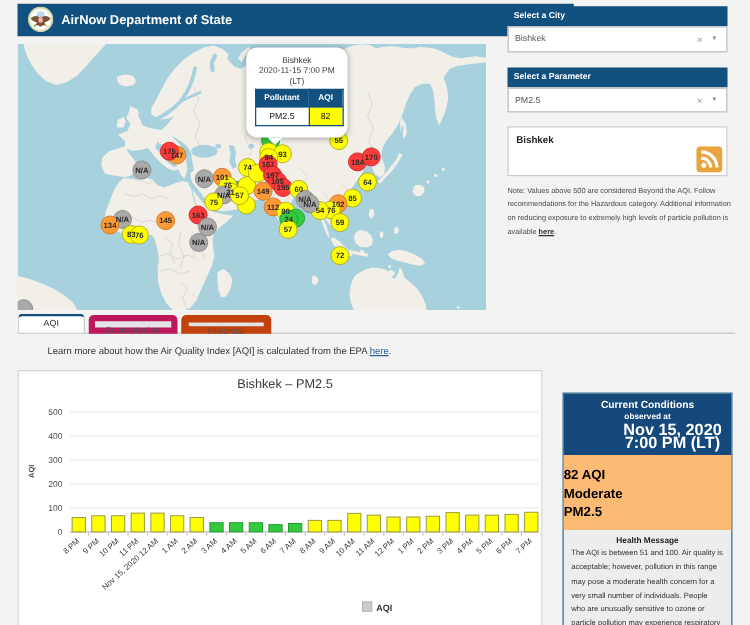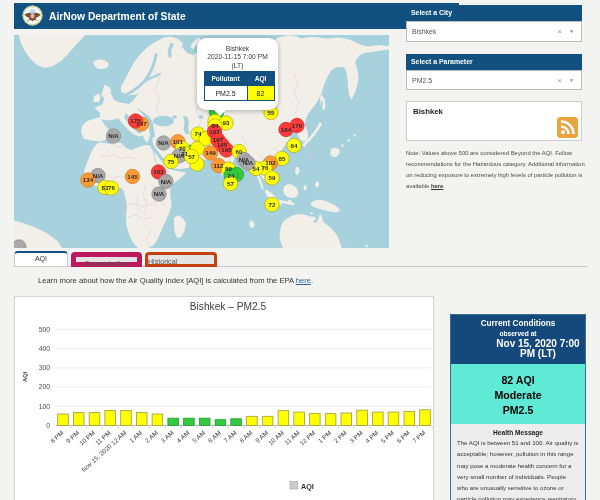--- a/index.html
+++ b/index.html
@@ -220,21 +220,21 @@
         <td style="background:#ffff00;border:1px solid #11507f;text-align:center;padding:3.5px 0;font-size:7px;color:#222;">82</td>
         </tr>
   </tbody>
     </table>
   <div style="position:absolute;left:17px;bottom:-6px;width:0;height:0;border-left:6.5px solid transparent;border-right:6.5px solid transparent;border-top:6px solid #fff;"></div>
 </div>
 
 <div class="abs" style="left:14px;top:251px;width:574px;height:15.5px;border-bottom:1px solid #c9c9c9;">
   <div class="abs" style="left:0;top:0;width:54px;height:15.5px;background:#fff;border:1px solid #c9c9c9;border-top:2.5px solid #11507f;border-radius:4px 4px 0 0;font-size:7.1px;color:#333;text-align:center;line-height:12px;">AQI</div>
   <div class="abs" style="left:56.5px;top:0.5px;width:71.5px;height:15px;background:#e4e4e4;border:5px solid #be185d;border-radius:4px 4px 0 0;font-size:7.1px;color:#555;text-align:center;line-height:14px;">Concentration</div>
-  <div class="abs" style="left:131px;top:0.5px;width:72px;height:15px;background:#e4e4e4;border:3px solid #c2410c;border-radius:4px 4px 0 0;font-size:7.1px;color:#555;text-align:left;line-height:14px;">Historical</div>
+  <div class="abs" style="left:131px;top:0.5px;width:72px;height:15px;background:#e4e4e4;border:6px solid #c2410c;border-radius:4px 4px 0 0;font-size:7.1px;color:#555;text-align:center;line-height:14px;">Historical</div>
 </div>
 
 <div class="abs" style="left:14px;top:276px;font-size:7.6px;color:#333;padding-left:24px;">Learn more about how the Air Quality Index [AQI] is calculated from the EPA <a style="color:#2a6496;text-decoration:underline;">here</a>.</div>
 
 <div class="abs" style="left:14px;top:296px;width:420px;height:216px;background:#fff;border:1px solid #d4d4d4;">
 <svg width="418" height="199" viewBox="0 0 418 199" style="display:block">
 <text x="213" y="13" font-size="10.2" fill="#3c3c3c" text-anchor="middle">Bishkek – PM2.5</text>
 <line x1="41" y1="32.5" x2="416" y2="32.5" stroke="#ececec" stroke-width="1"></line>
 <text x="35" y="34.8" font-size="6.8" fill="#4a4a4a" text-anchor="end">500</text>
 <line x1="41" y1="51.7" x2="416" y2="51.7" stroke="#ececec" stroke-width="1"></line>
@@ -349,22 +349,22 @@
     <path d="M4,4.5 a12.5,12.5 0 0 1 12.5,12.5" stroke="#fff" stroke-width="2.6" fill="none"></path>
   </svg>
 </div>
 
 <div class="abs" style="left:406px;top:148px;width:180px;font-size:5.9px;color:#4a4a4a;line-height:10.9px;white-space:nowrap;">Note: Values above 500 are considered Beyond the AQI. Follow<br>recommendations for the Hazardous category. Additional information<br>on reducing exposure to extremely high levels of particle pollution is<br>available <b style="color:#333"><u>here</u></b>.</div>
 
 <div class="abs" style="left:450px;top:295px;width:136px;height:200px;border:1.5px solid #35708e;background:#ededed;margin-top:19px;">
   <div style="background:#15497c;color:#fff;text-align:center;padding:4px 0 5px;">
     <div style="font-size:8.2px;font-weight:bold;line-height:10px;">Current Conditions</div>
     <div style="font-size:6.6px;font-weight:bold;line-height:9.5px;">observed at</div>
-    <div style="font-size:10px;font-weight:bold;line-height:10px;padding-left:40px;">Nov 15, 2020 7:00 PM (LT)</div>
+    <div style="font-size:13px;font-weight:bold;line-height:10px;padding-left:40px;">Nov 15, 2020 7:00 PM (LT)</div>
   </div>
-  <div style="background:#5eead4;text-align:center;height:60.5px;padding-top:9px;">
+  <div style="background:#fdba74;text-align:left;height:60.5px;padding-top:9px;">
     <div style="font-size:10.6px;font-weight:bold;color:#000;line-height:15.4px;">82 AQI<br>Moderate<br>PM2.5</div>
   </div>
   <div style="padding:5px 6px 0;">
     <div style="text-align:center;font-size:6.6px;font-weight:bold;color:#222;">Health Message</div>
     <div style="font-size:6.1px;color:#333;line-height:11.3px;margin-top:1px;white-space:nowrap;">The AQI is between 51 and 100. Air quality is<br>acceptable; however, pollution in this range<br>may pose a moderate health concern for a<br>very small number of individuals. People<br>who are unusually sensitive to ozone or<br>particle pollution may experience respiratory<br>symptoms.</div>
   </div>
 </div>
 
 </body></html>

